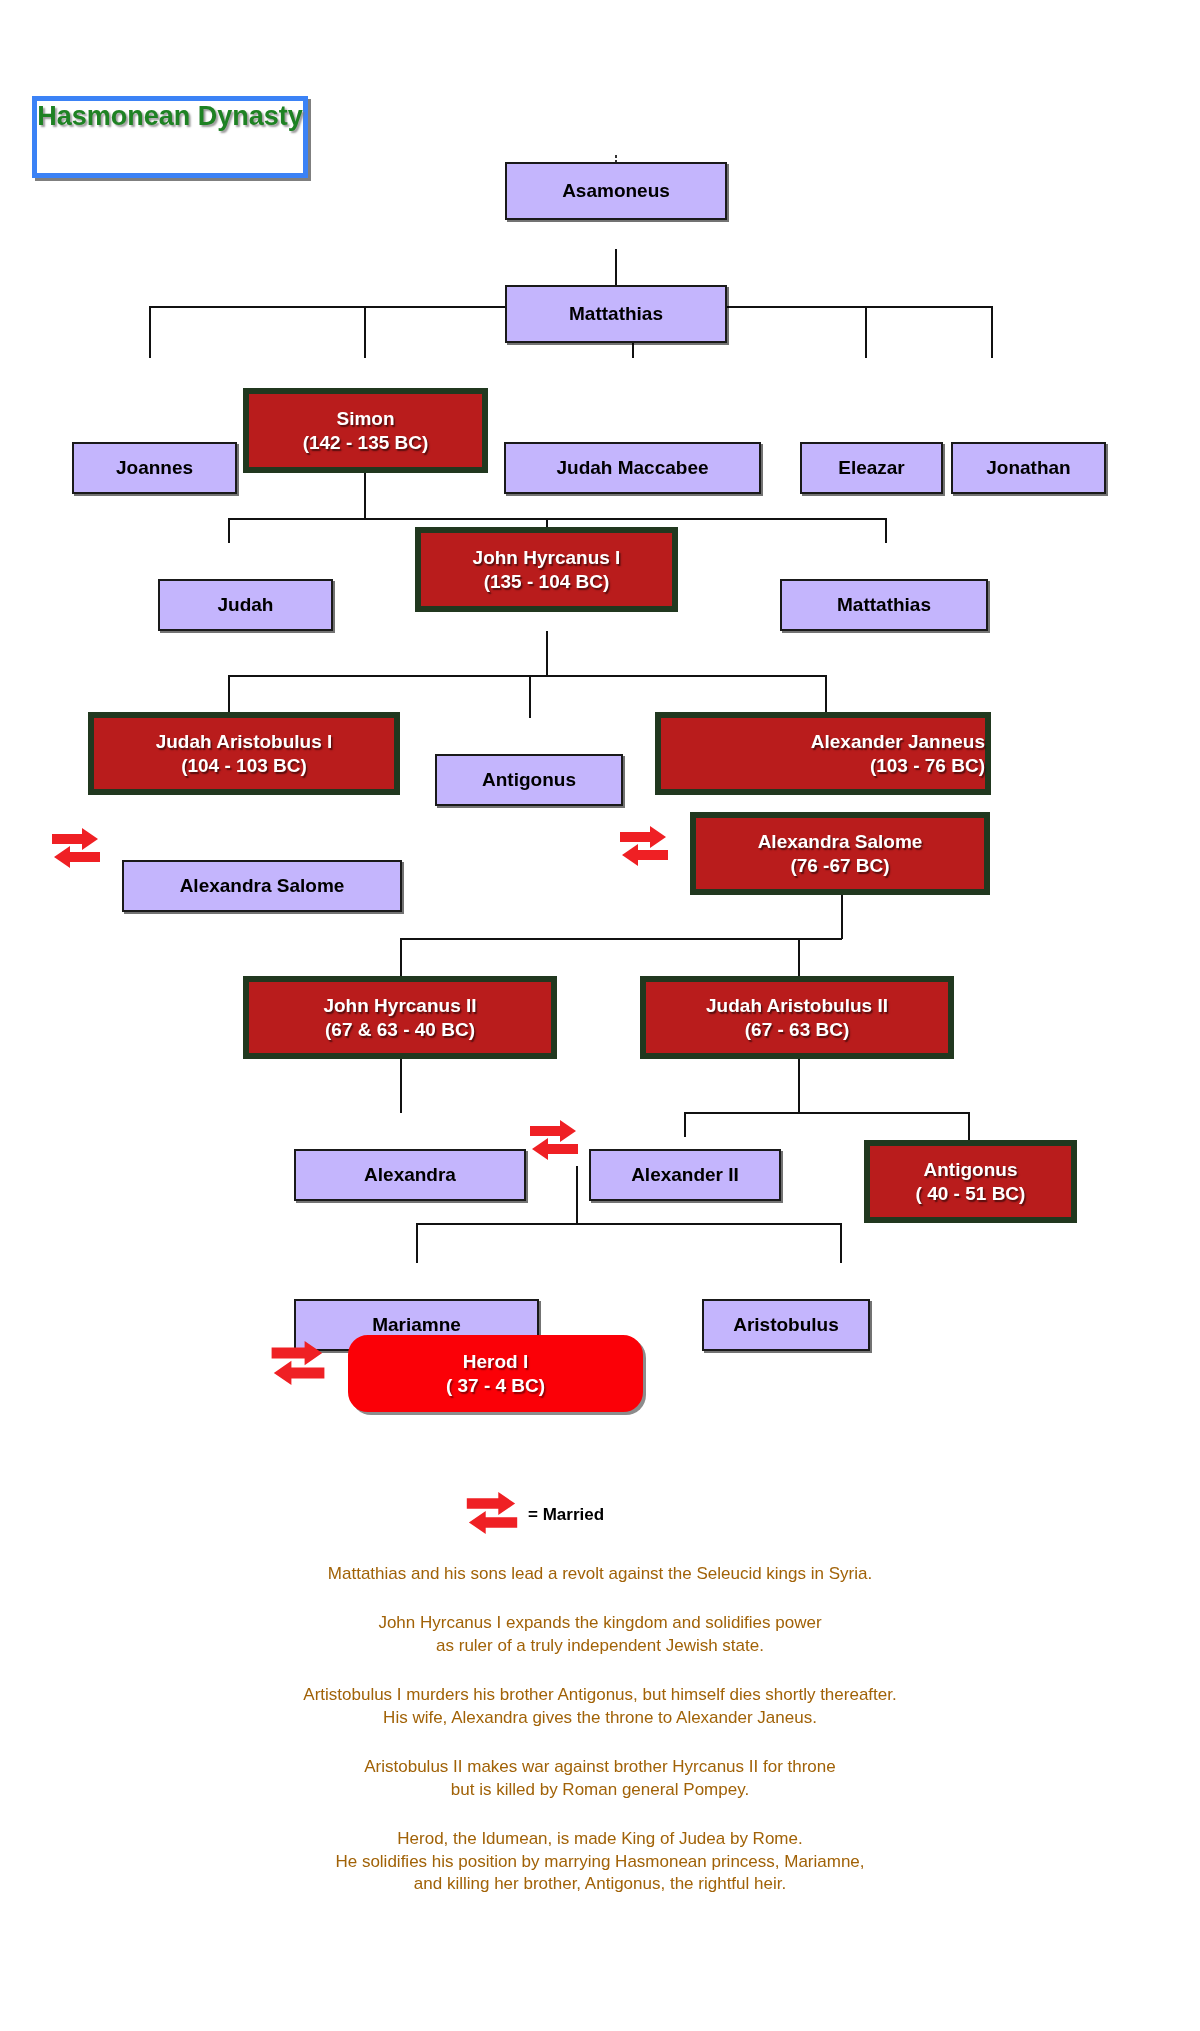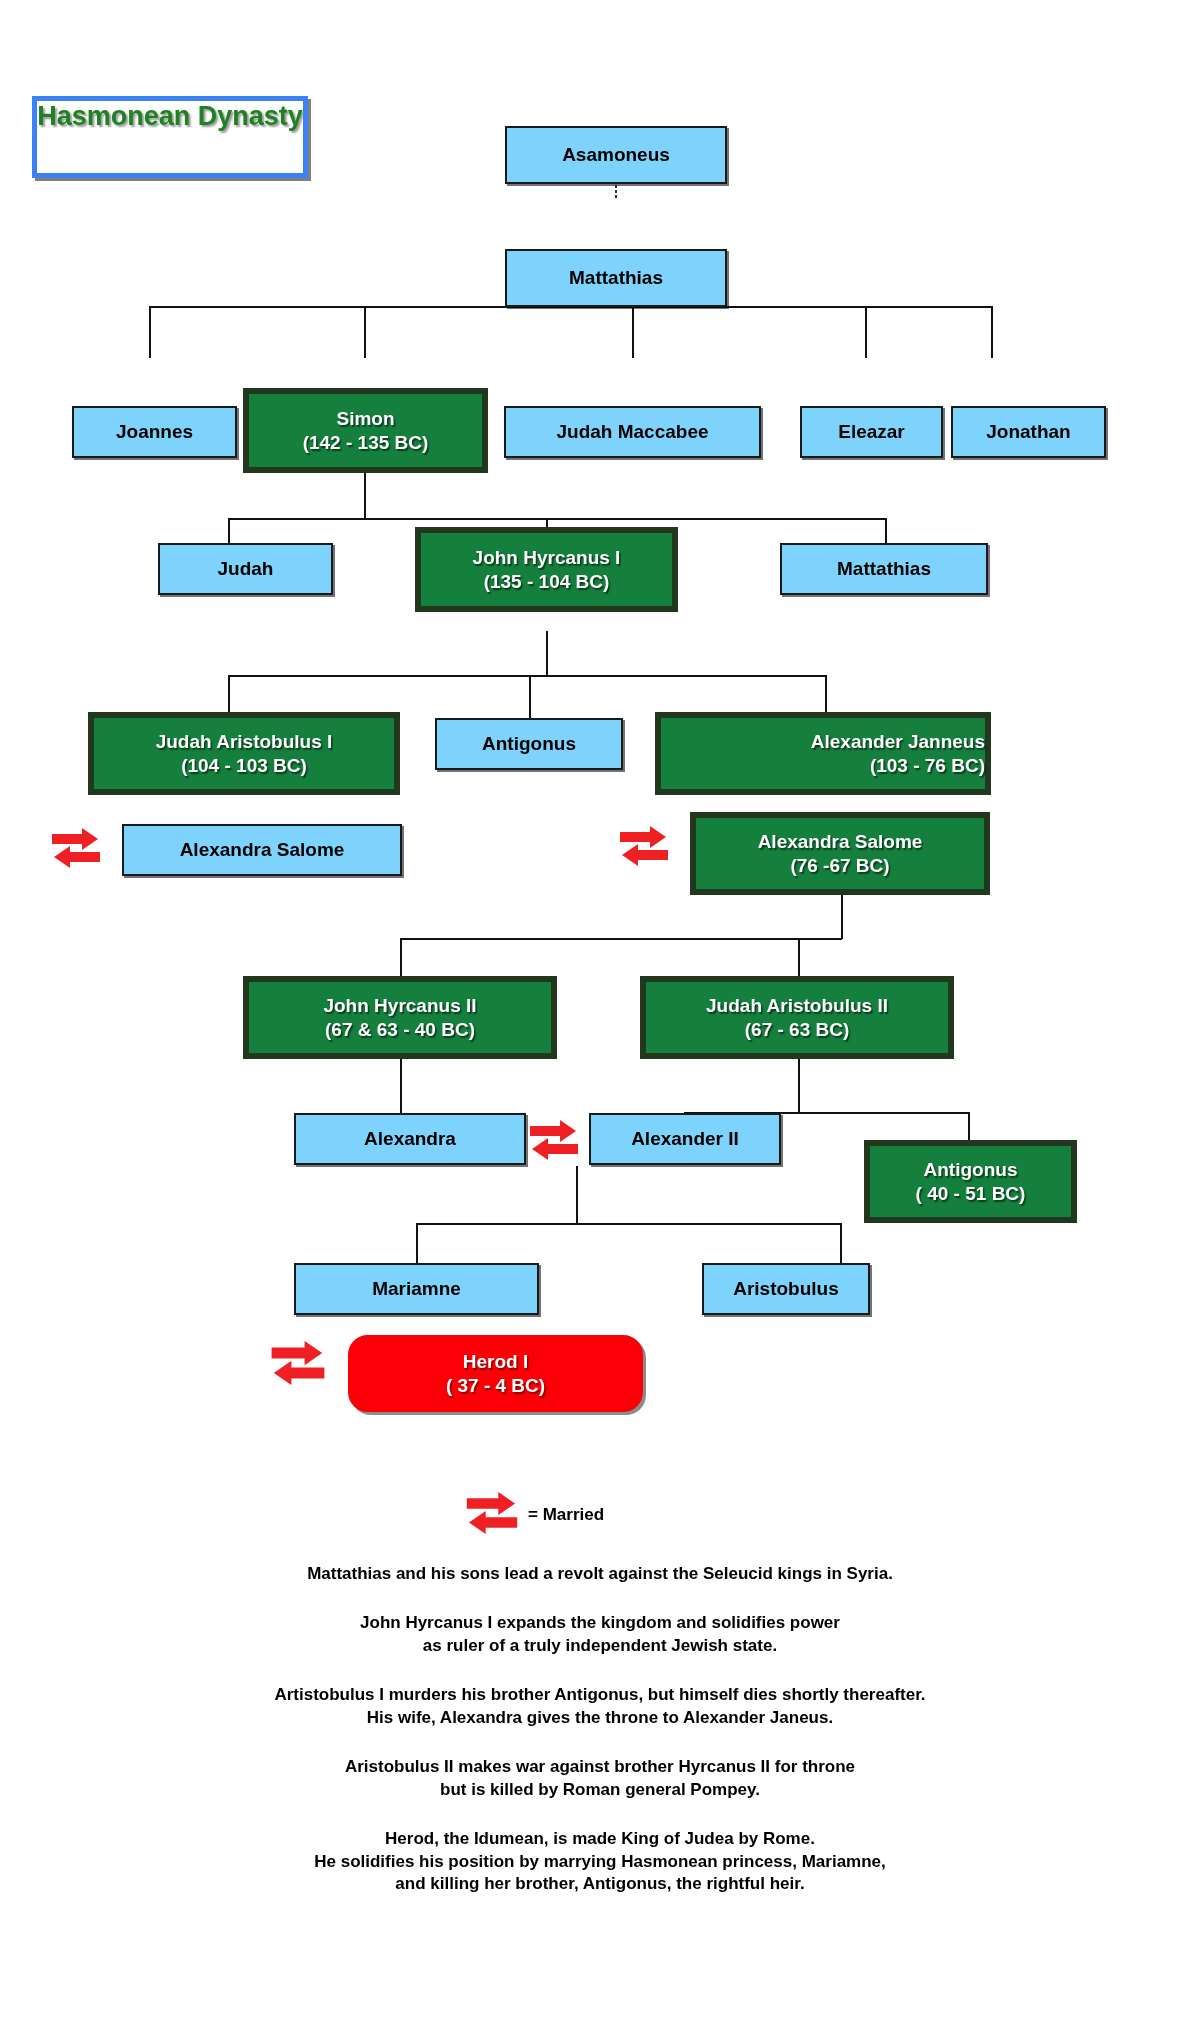--- a/index.html
+++ b/index.html
@@ -27,30 +27,31 @@
     justify-content: center;
     text-align: center;
     font-weight: bold;
     line-height: 1.22;
     z-index: 5;
   }
   .node .ln { display: block; white-space: nowrap; }
 
   
   .node.plain {
-    background: #7dd3fc;
+    background: #c4b5fd;
     border: 2px solid #1a1a1a;
     color: #000000;
     font-size: 19px;
     box-shadow: 2px 2px 0 rgba(0,0,0,0.55);
+    margin-top: 36px;
   }
 
   
   .node.green {
-    background: #15803d;
+    background: #b91c1c;
     border: 6px solid #21381f;
     color: #ffffff;
     font-size: 19px;
     text-shadow: 1.5px 1.5px 1.5px rgba(0,0,0,0.55);
   }
 
   
   .node.red {
     background: #fb0007;
     border: 2px solid #fb0007;
@@ -128,22 +129,22 @@
   #notes {
     position: absolute;
     left: 0;
     top: 1563px;
     width: 1200px;
     text-align: center;
     z-index: 4;
   }
   #notes .note {
     font-size: 17px;
-    font-weight: bold;
-    color: #000000;
+    font-weight: normal;
+    color: #a16207;
     line-height: 1.35;
     margin: 0 0 26px 0;
   }
   #notes .note:last-child { margin-bottom: 14px; }
   #notes .note .ln { display: block; }
 </style>
 </head>
 <body>
 
 <div id="page">

